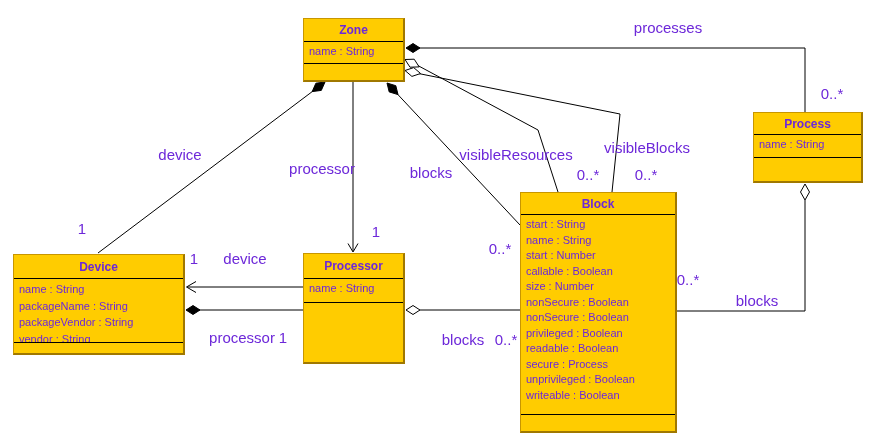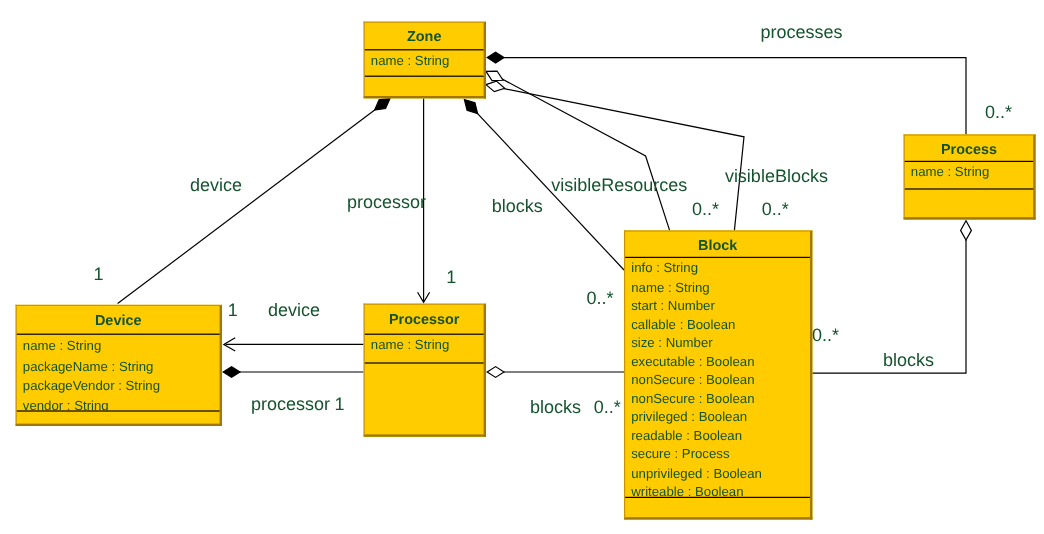--- a/index.html
+++ b/index.html
@@ -1,18 +1,18 @@
 <!DOCTYPE html>
 <html><head>
 <meta charset="utf-8">
 <style>
   html,body{margin:0;padding:0;background:#ffffff;}
   #canvas{
     position:relative;width:870px;height:445px;background:#ffffff;
-    font-family:"Liberation Sans",sans-serif;color:#14532d;overflow:hidden;
+    font-family:"Liberation Sans",sans-serif;color:#6d28d9;overflow:hidden;
   }
   #edges{position:absolute;left:0;top:0;pointer-events:none;}
   .uml-class{
     position:absolute;display:flex;flex-direction:column;box-sizing:border-box;
     background:#FFCC00;
     border:1px solid #C89600;border-right:2px solid #A07800;border-bottom:2px solid #A07800;
     font-size:11px;
   }
   .uml-title{
     font-weight:bold;font-size:12px;text-align:center;
@@ -102,26 +102,25 @@
     <div class="uml-title" style="height:21px;">Process</div>
     <div class="uml-attrs">
       <div>name : String</div>
     </div>
     <div class="uml-ops" style="height:24px;"></div>
   </div>
 
   <div class="uml-class" style="left:520px;top:192px;width:157px;height:241px;">
     <div class="uml-title" style="height:21px;">Block</div>
     <div class="uml-attrs">
-      <div>info : String</div>
+      <div>start : String</div>
       <div>name : String</div>
       <div>start : Number</div>
       <div>callable : Boolean</div>
       <div>size : Number</div>
-      <div>executable : Boolean</div>
       <div>nonSecure : Boolean</div>
       <div>nonSecure : Boolean</div>
       <div>privileged : Boolean</div>
       <div>readable : Boolean</div>
       <div>secure : Process</div>
       <div>unprivileged : Boolean</div>
       <div>writeable : Boolean</div>
     </div>
     <div class="uml-ops" style="height:17px;"></div>
   </div>

